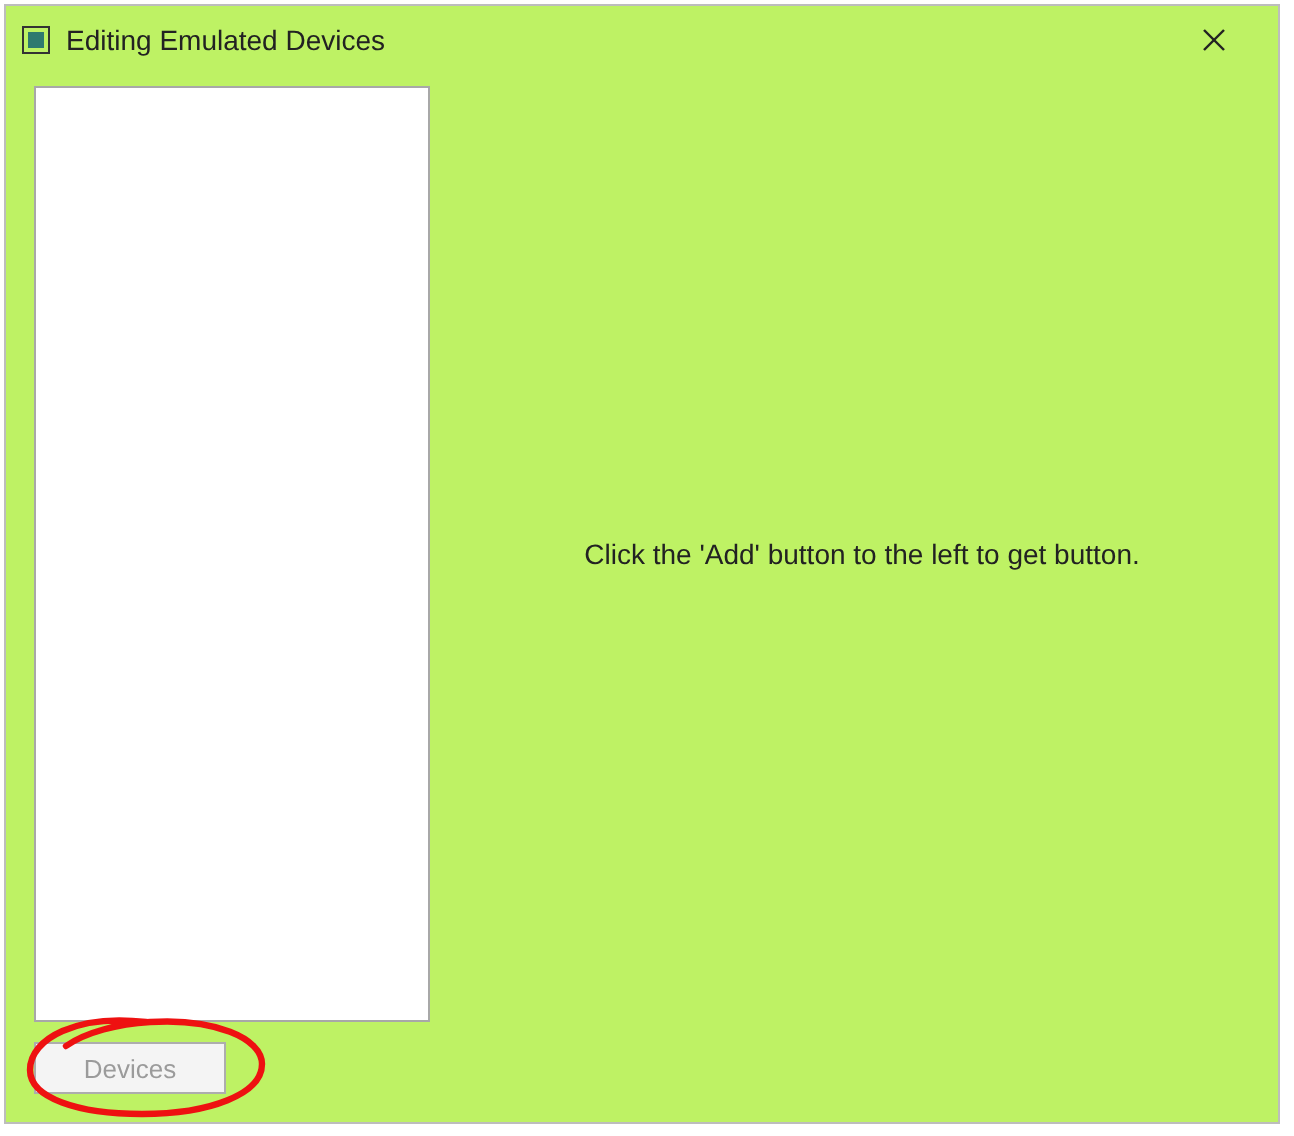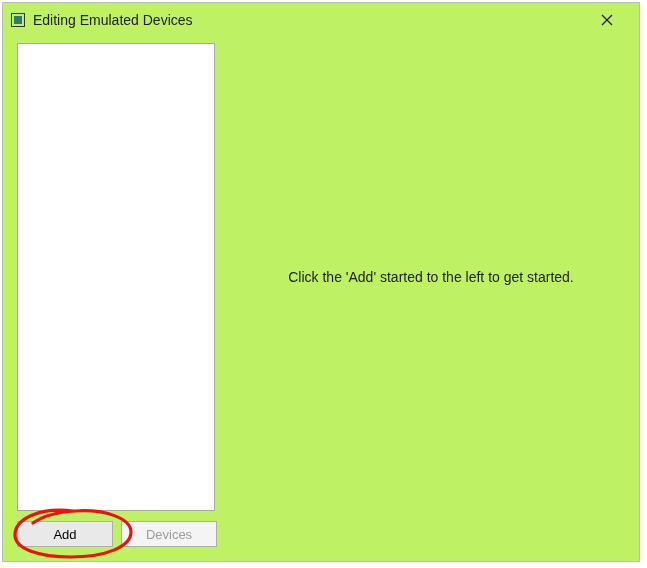--- a/index.html
+++ b/index.html
@@ -147,26 +147,25 @@
         <line x1="1" y1="1" x2="11" y2="11" stroke="#222" stroke-width="1.2"></line>
         <line x1="11" y1="1" x2="1" y2="11" stroke="#222" stroke-width="1.2"></line>
       </svg>
     </div>
   </div>
 
   <div class="content">
     <div class="list-panel"></div>
 
     <div class="btn-row">
-      <button class="btn">Add</button>
       <button class="btn" disabled="">Devices</button>
     </div>
 
     <div class="instructions">
-      <span class="instructions-text">Click the 'Add' started to the left to get started.</span>
+      <span class="instructions-text">Click the 'Add' button to the left to get button.</span>
     </div>
 
     <div class="annotation circle">
       <svg width="130" height="56" viewBox="0 0 130 56">
         <path d="M 64 6
                  C 30 2, 6 14, 6 30
                  C 6 44, 30 52, 62 52
                  C 96 52, 122 42, 122 27
                  C 122 14, 98 4, 66 6
                  C 50 7, 34 11, 24 18" fill="none" stroke="#e11" stroke-width="3.2" stroke-linecap="round"></path>

